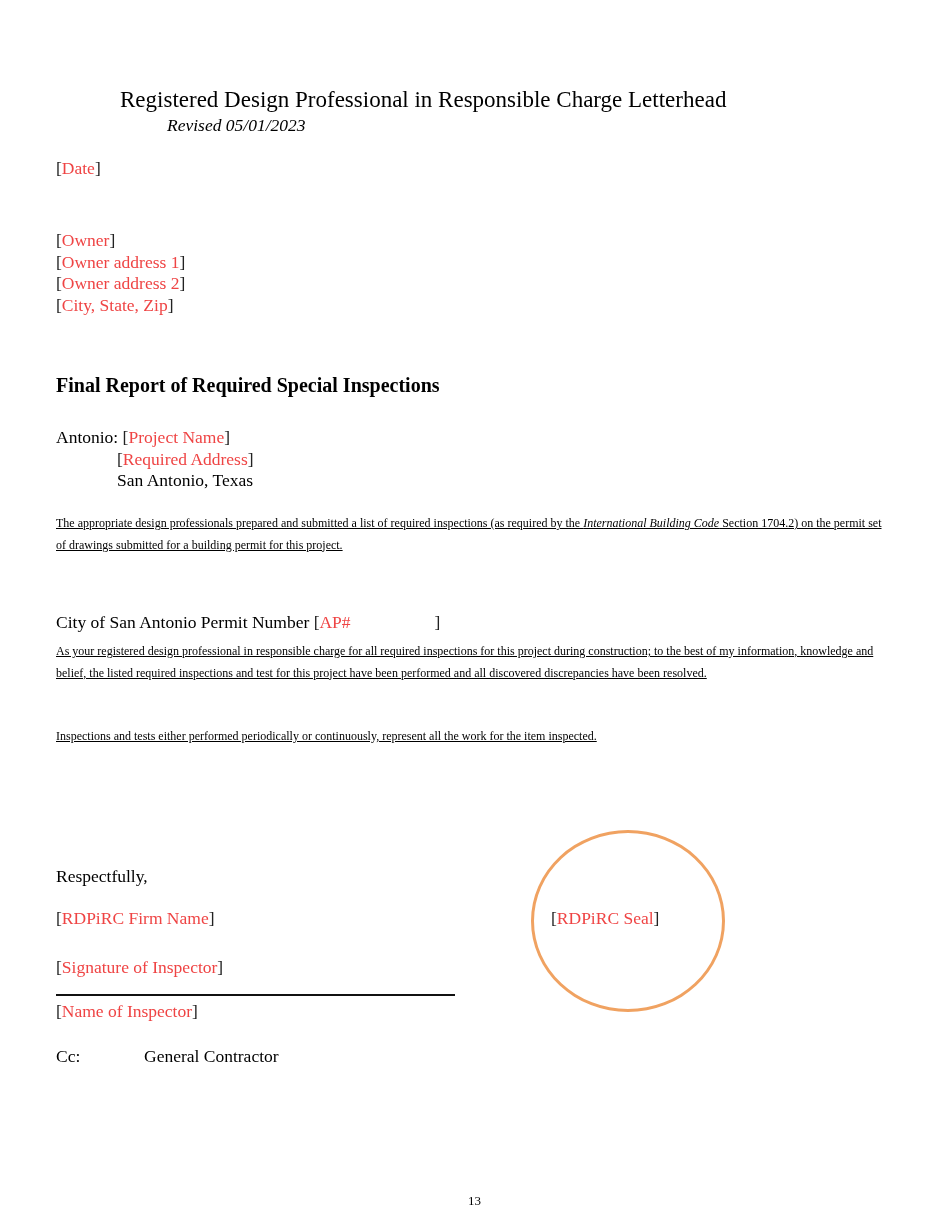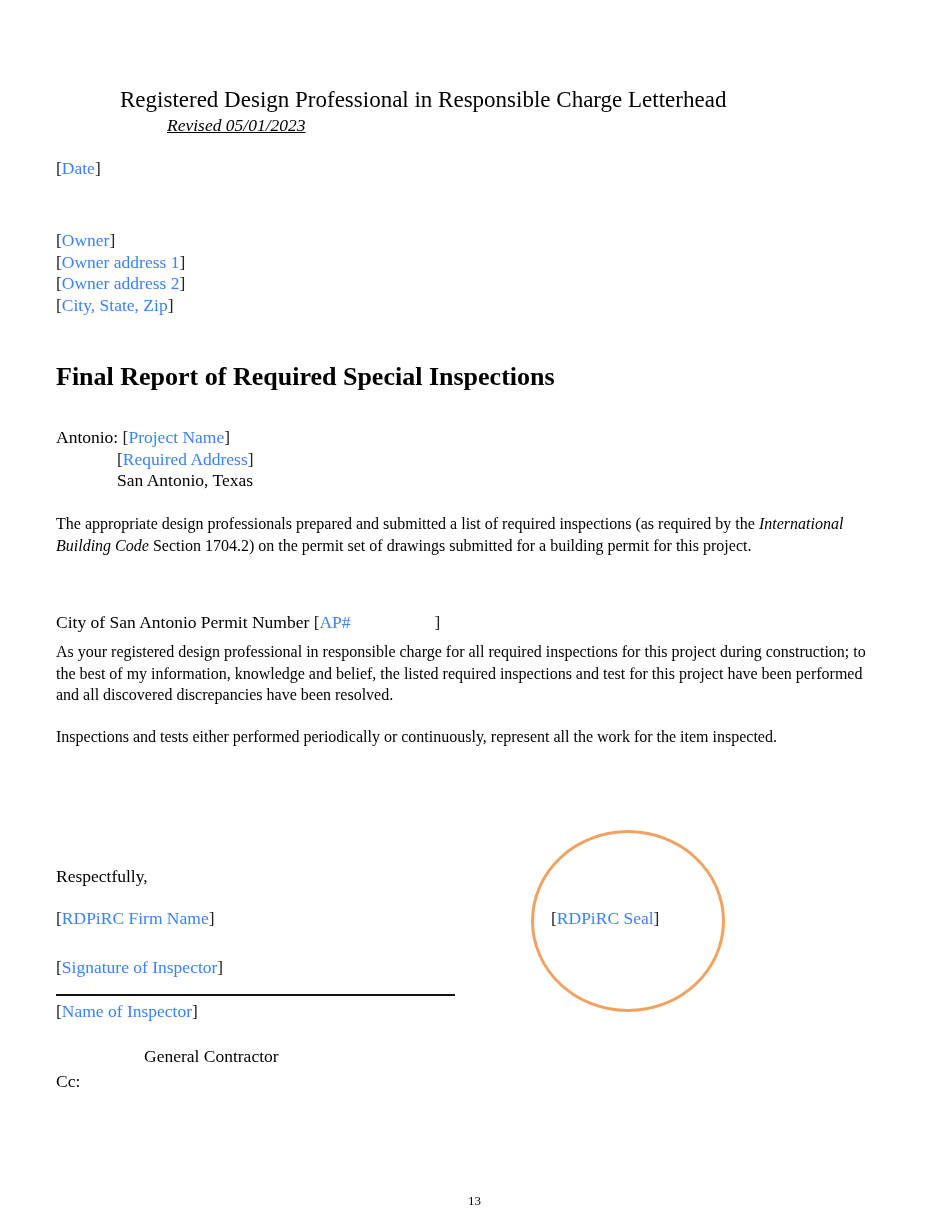--- a/index.html
+++ b/index.html
@@ -1,31 +1,31 @@
 <!DOCTYPE html>
 <html><head>
 <meta charset="utf-8">
 <style>
   html, body { margin: 0; padding: 0; background: #ffffff; }
   body { width: 950px; height: 1230px; position: relative; overflow: hidden;
          font-family: "Liberation Serif", "DejaVu Serif", serif; color: #000; font-size: 17.5px; }
   .abs { position: absolute; white-space: nowrap; }
-  .ph { color: #3b82f6; }
+  .ph { color: #ef4444; }
   .br { color: #222; }
   .title { left: 120px; top: 87px; font-size: 23px; }
-  .revised { left: 167px; top: 115px; font-style: italic; font-size: 17.5px; text-decoration: underline; }
+  .revised { left: 167px; top: 115px; font-style: italic; font-size: 17.5px; }
   .line { left: 56px; font-size: 17.5px; line-height: 21.5px; }
-  .heading { left: 56px; top: 362px; font-size: 26px; font-weight: bold; }
-  .para { position: absolute; left: 56px; width: 830px; font-size: 16px; line-height: 21.5px; }
+  .heading { left: 56px; top: 374px; font-size: 20px; font-weight: bold; }
+  .para { position: absolute; left: 56px; width: 830px; font-size: 12px; line-height: 21.5px; text-decoration: underline; }
   .sigline { position: absolute; left: 56px; top: 994px; width: 399px; height: 2px; background: #111; }
   .seal { position: absolute; left: 531px; top: 830px; width: 188px; height: 176px;
           border: 3px solid #f0a261; border-radius: 50%; }
   .seal-text { position: absolute; left: 551px; top: 908px; font-size: 17.5px; white-space: nowrap; }
   .pagenum { left: 468px; top: 1193px; font-size: 13px; }
-  .cc-label { left: 56px; top: 1046px; margin-top: 25px; }
+  .cc-label { left: 56px; top: 1046px; }
   .cc-value { left: 112px; top: 1046px; margin-left: 32px; }
 </style>
 </head>
 <body>
 
 <div class="abs title">Registered Design Professional in Responsible Charge Letterhead</div>
 <div class="abs revised">Revised 05/01/2023</div>
 
 <div class="abs line" style="top:158px"><span class="br">[</span><span class="ph">Date</span><span class="br">]</span></div>
 

